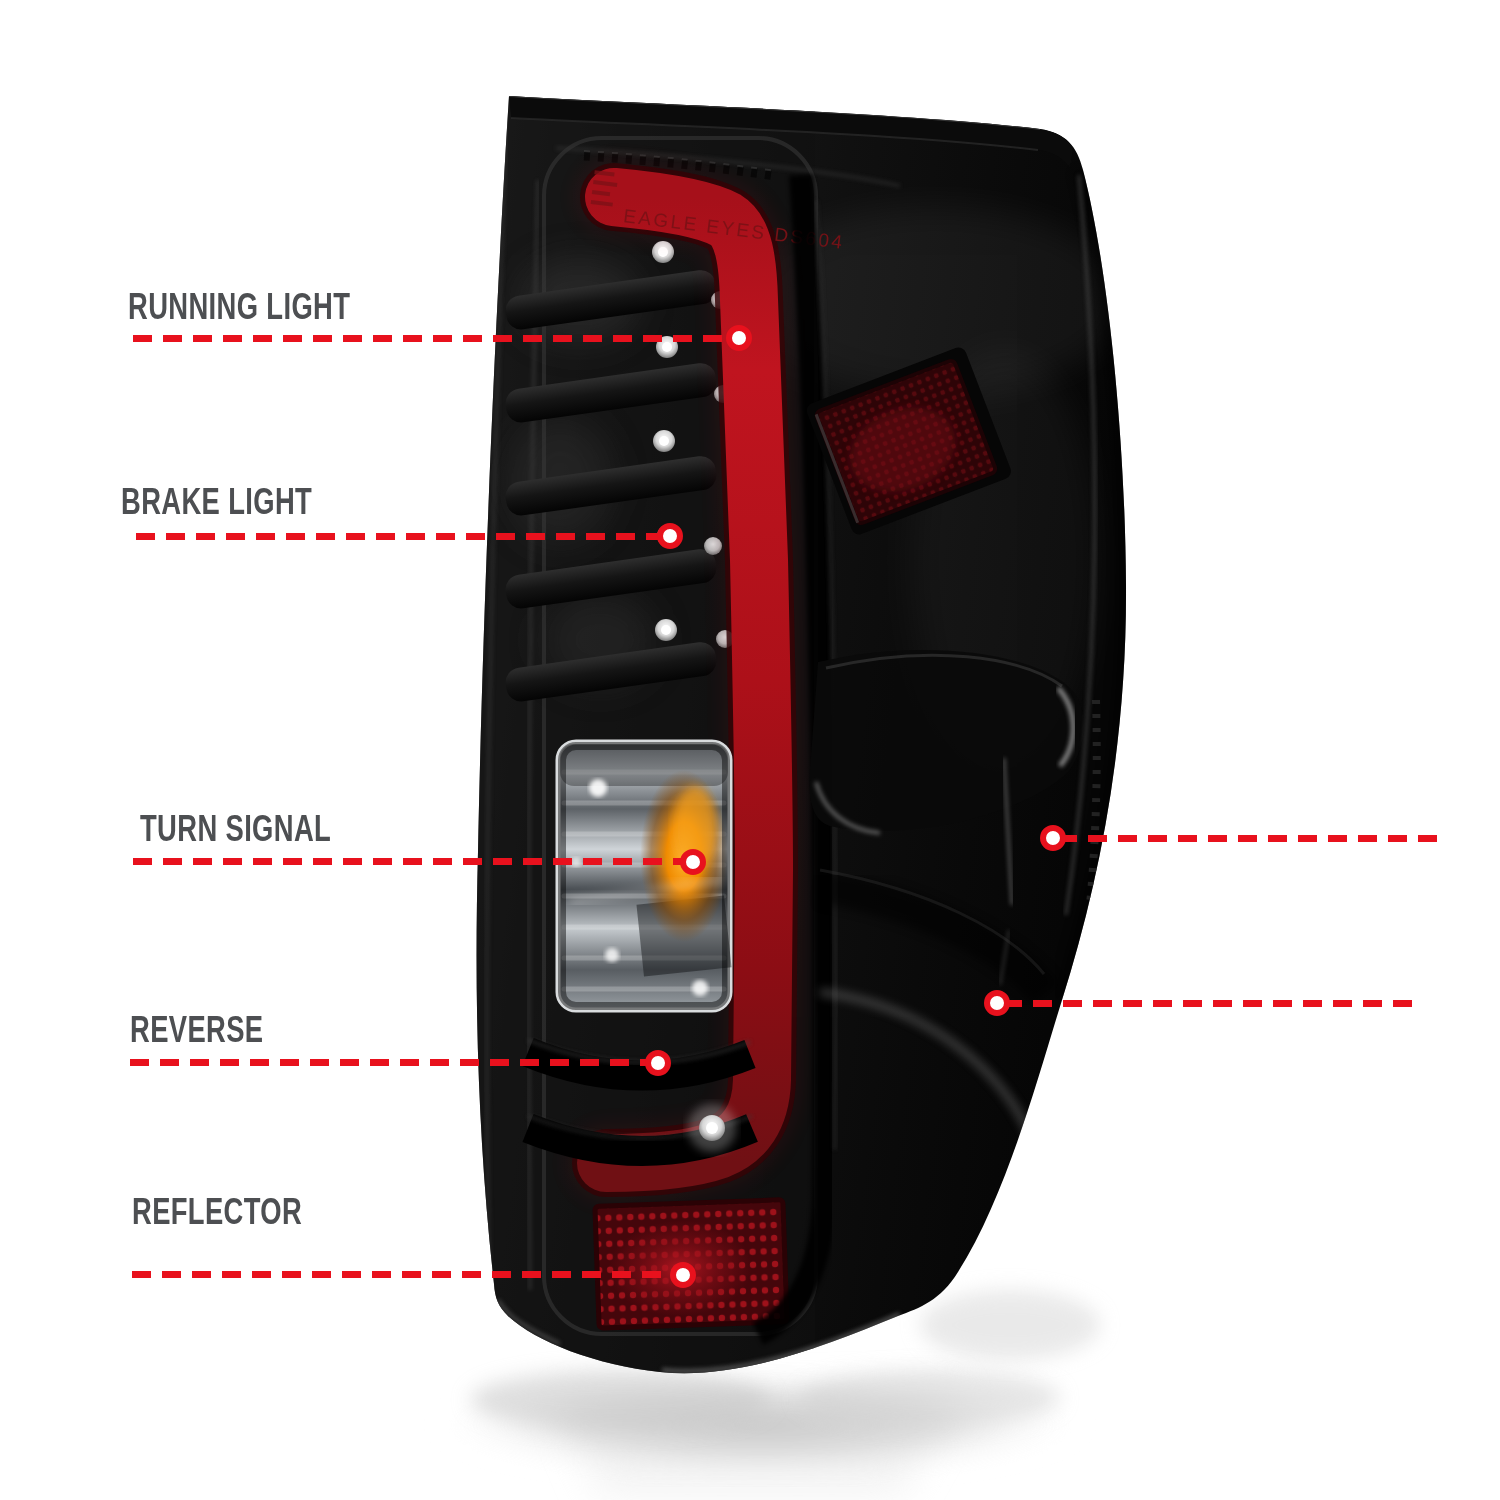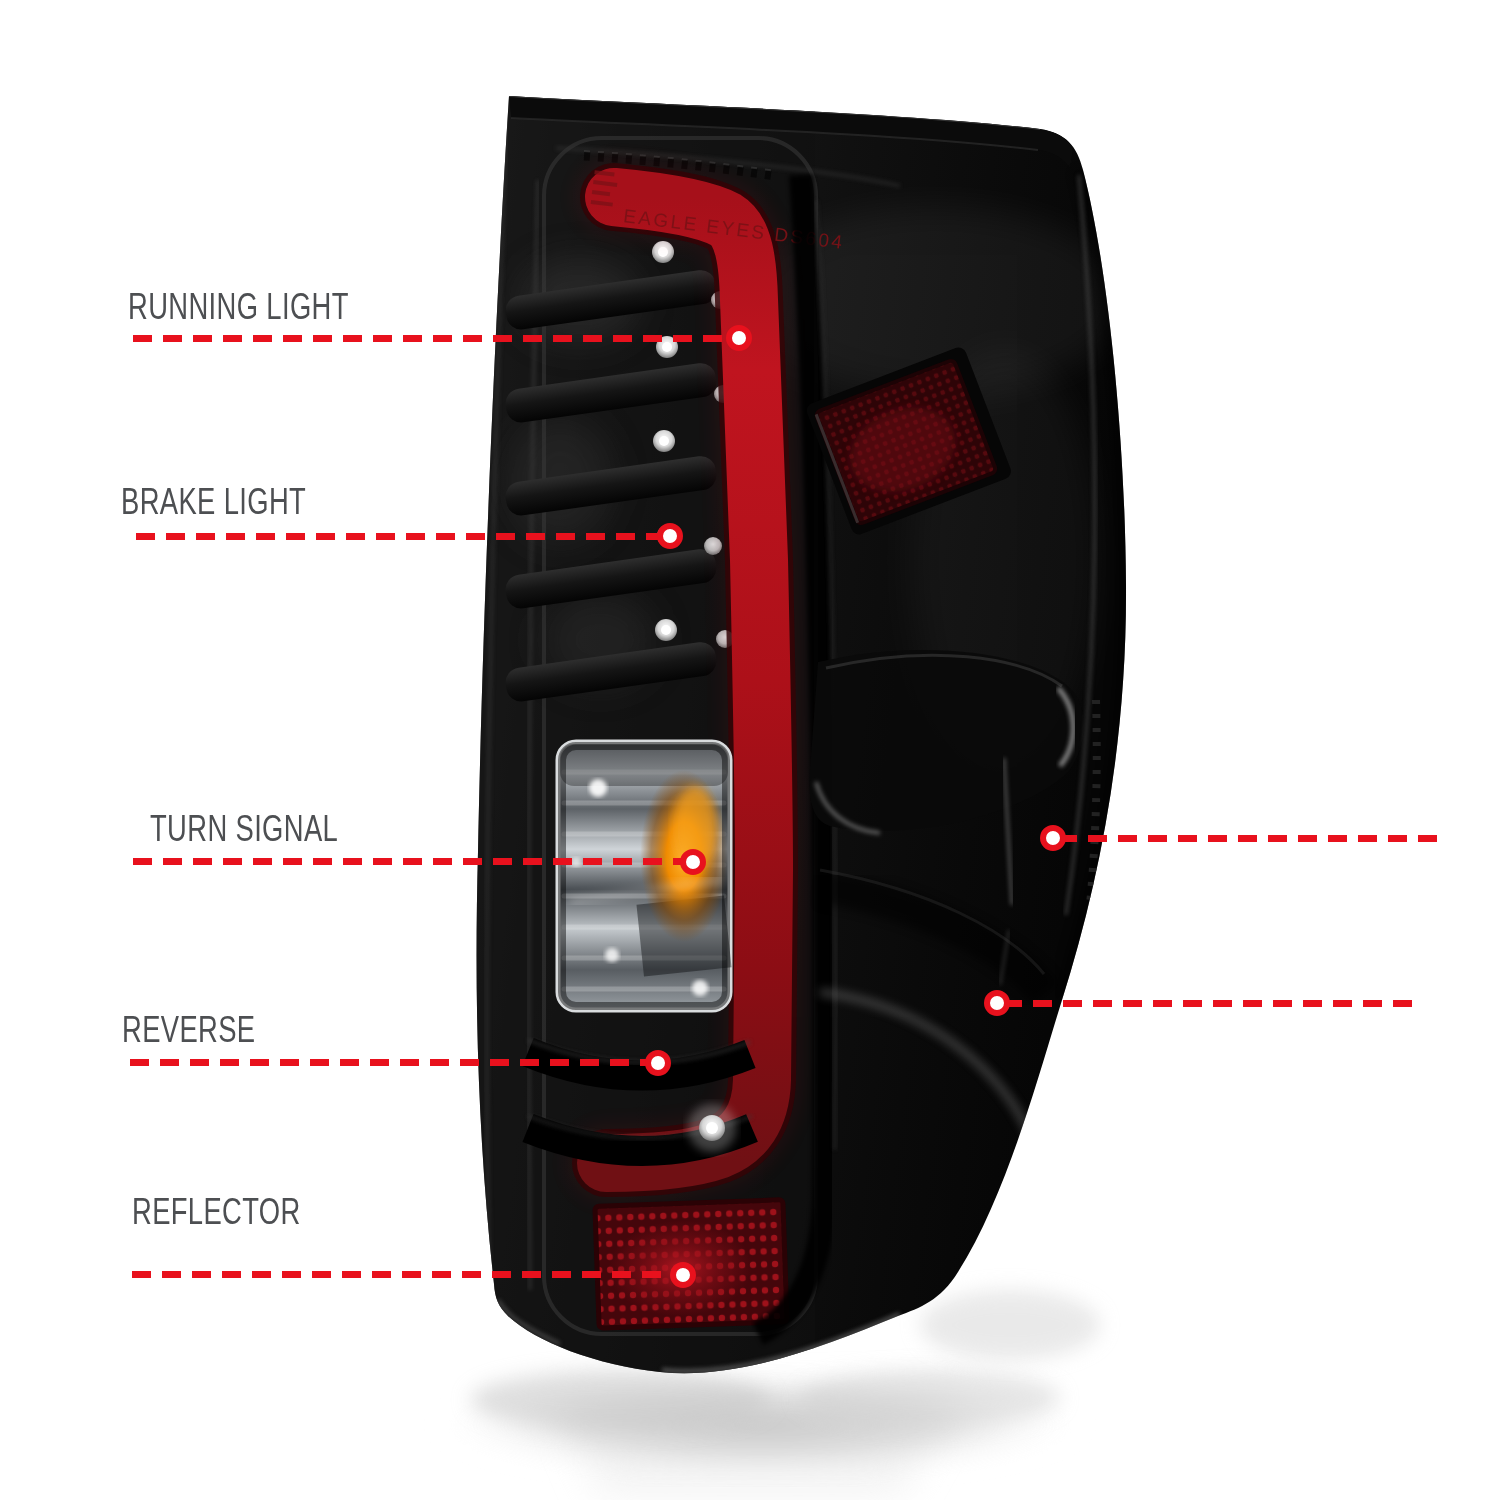--- a/index.html
+++ b/index.html
@@ -6,21 +6,21 @@
   .stage{position:relative;width:1500px;height:1500px;background:#ffffff;overflow:hidden;
          font-family:"Liberation Sans",sans-serif;}
   .stage svg{position:absolute;left:0;top:0;}
   .callout{position:absolute;left:0;top:0;width:0;height:0;z-index:5;}
   .callout-line{position:absolute;height:7px;
      background-image:repeating-linear-gradient(90deg,#e8111d 0px,#e8111d 19px,transparent 19px,transparent 30px);}
   .callout-line.from-right{
      background-image:repeating-linear-gradient(270deg,#e8111d 0px,#e8111d 19px,transparent 19px,transparent 30px);}
   .callout-dot{position:absolute;width:14px;height:14px;background:#ffffff;
      border:6px solid #e8111d;border-radius:50%;}
-  .callout-label{position:absolute;color:#4d4f52;font-size:37px;font-weight:400;
+  .callout-label{position:absolute;color:#4d4f52;font-size:37px;font-weight:700;
      line-height:1.04;white-space:nowrap;}
   .callout-label .lbl{display:inline-block;transform:scaleX(.74);transform-origin:left center;
      letter-spacing:.5px;}
 </style>
 </head>
 <body>
 
 <div class="stage">
 
   <svg width="1500" height="1500" viewBox="0 0 1500 1500">
@@ -269,27 +269,27 @@
     <span class="callout-dot" style="left:726px;top:325px"></span>
   </div>
 
   <div class="callout">
     <span class="callout-label" style="left:121px;top:483px"><span class="lbl">BRAKE LIGHT</span></span>
     <span class="callout-line" style="left:136px;top:533px;width:534px"></span>
     <span class="callout-dot" style="left:657px;top:523px"></span>
   </div>
 
   <div class="callout">
-    <span class="callout-label" style="left:150px;top:810px"><span class="lbl">TURN SIGNAL</span></span>
+    <span class="callout-label" style="left:140px;top:810px"><span class="lbl">TURN SIGNAL</span></span>
     <span class="callout-line" style="left:133px;top:858px;width:560px"></span>
     <span class="callout-dot" style="left:680px;top:849px"></span>
   </div>
 
   <div class="callout">
-    <span class="callout-label" style="left:122px;top:1011px"><span class="lbl">REVERSE</span></span>
+    <span class="callout-label" style="left:130px;top:1011px"><span class="lbl">REVERSE</span></span>
     <span class="callout-line" style="left:130px;top:1059px;width:528px"></span>
     <span class="callout-dot" style="left:645px;top:1050px"></span>
   </div>
 
   <div class="callout">
     <span class="callout-label" style="left:132px;top:1193px"><span class="lbl">REFLECTOR</span></span>
     <span class="callout-line" style="left:132px;top:1271px;width:551px"></span>
     <span class="callout-dot" style="left:670px;top:1262px"></span>
   </div>
 

